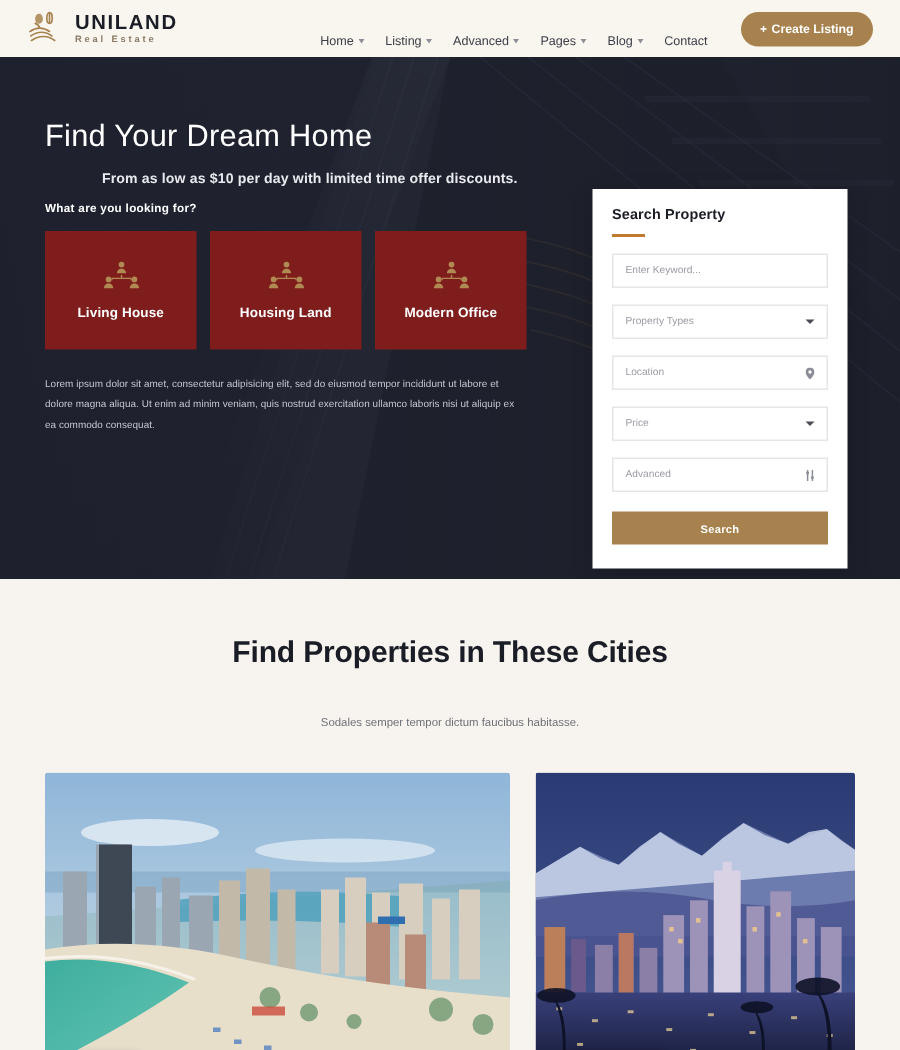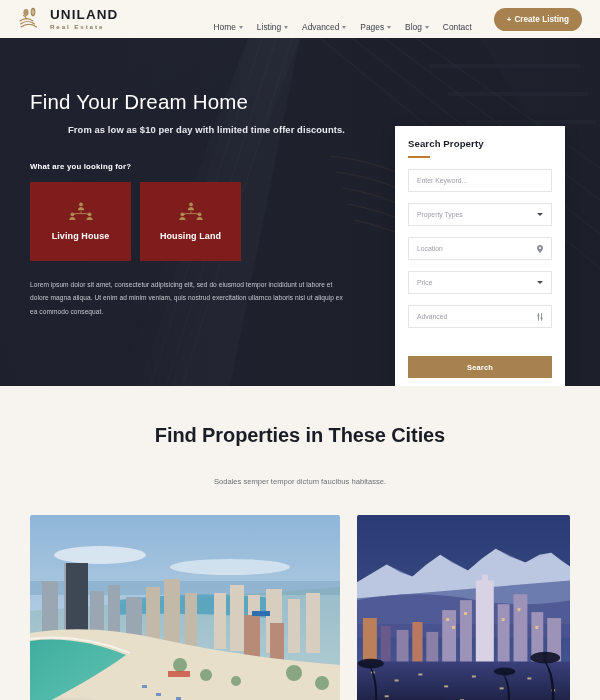--- a/index.html
+++ b/index.html
@@ -64,29 +64,29 @@
     background: linear-gradient(90deg,
       rgba(30,33,45,.97) 0%, rgba(30,33,45,.9) 22%,
       rgba(28,31,42,.72) 45%, rgba(28,31,42,.74) 100%);
   }
   .hero-inner {
     position: relative; z-index: 3;
     padding: 42px 0 0 30px; width: 360px;
   }
   .hero-title {
     color: #fff; font-size: 20.5px; font-weight: 400;
-    letter-spacing: .2px; line-height: 1.1; margin-top: 11px;
+    letter-spacing: .2px; line-height: 1.1;
   }
   .hero-sub {
     color: #e9eaee; font-size: 9.4px; font-weight: 600;
     margin-top: 10px; letter-spacing: .1px; padding-left: 38px;
   }
   .hero-q {
     color: #ffffff; font-size: 7.8px; font-weight: 700;
-    margin-top: 27px; letter-spacing: .2px;
+    margin-top: 10px; letter-spacing: .2px;
   }
 
   .cats { display: flex; gap: 9px; margin-top: 11px; }
   .cat {
     width: 101px; height: 79px; background: #7f1d1d;
     display: flex; flex-direction: column; align-items: center;
     justify-content: center; gap: 9px; cursor: pointer;
   }
   .cat-icon { width: 26px; height: 20px; }
   .cat-label {
@@ -119,21 +119,21 @@
   }
   .field span.val { flex: 1; }
   .f-caret {
     width: 0; height: 0;
     border-left: 3px solid transparent;
     border-right: 3px solid transparent;
     border-top: 3.4px solid #4a4c57;
   }
   .search-btn {
     width: 100%; height: 22px; background: #a8824e; color: #fff;
-    font-size: 7.4px; font-weight: 700; border: none; margin-top: 28px;
+    font-size: 7.4px; font-weight: 700; border: none; margin-top: 13px;
     cursor: pointer; letter-spacing: .2px;
   }
 
   
   .cities { padding: 38px 0 0 0; text-align: center; }
   .cities-title {
     font-size: 20px; font-weight: 700; color: #1b1d26; letter-spacing: -.1px;
   }
   .cities-sub {
     font-size: 7.6px; color: #6e7078; line-height: 1.95;
@@ -287,20 +287,36 @@
               <path d="M1.3 18.1c0-1.8 1.4-3.1 3.1-3.1s3.1 1.3 3.1 3.1z"></path>
             <circle cx="21.6" cy="12.3" r="1.9"></circle>
               <path d="M18.5 18.1c0-1.8 1.4-3.1 3.1-3.1s3.1 1.3 3.1 3.1z"></path>
           </g>
           <g stroke="#b08a52" stroke-width=".9" fill="none">
             <path d="M13 9.4v2.2M6.6 11.6h12.8M6.6 11.6v1.2M19.4 11.6v1.2"></path>
           </g>
         </svg>
         <span class="cat-label">Housing Land</span>
       </div>
+      <div class="cat">
+        <svg class="cat-icon" viewBox="0 0 26 20">
+          <g fill="#b08a52">
+            <circle cx="13" cy="2.4" r="1.9"></circle>
+              <path d="M9.9 8.2c0-1.8 1.4-3.1 3.1-3.1s3.1 1.3 3.1 3.1z"></path>
+            <circle cx="4.4" cy="12.3" r="1.9"></circle>
+              <path d="M1.3 18.1c0-1.8 1.4-3.1 3.1-3.1s3.1 1.3 3.1 3.1z"></path>
+            <circle cx="21.6" cy="12.3" r="1.9"></circle>
+              <path d="M18.5 18.1c0-1.8 1.4-3.1 3.1-3.1s3.1 1.3 3.1 3.1z"></path>
+          </g>
+          <g stroke="#b08a52" stroke-width=".9" fill="none">
+            <path d="M13 9.4v2.2M6.6 11.6h12.8M6.6 11.6v1.2M19.4 11.6v1.2"></path>
+          </g>
+        </svg>
+        <span class="cat-label">Modern Office</span>
+      </div>
     </div>
 
     <p class="hero-para">Lorem ipsum dolor sit amet, consectetur adipisicing elit, sed do eiusmod tempor incididunt ut labore et dolore magna aliqua. Ut enim ad minim veniam, quis nostrud exercitation ullamco laboris nisi ut aliquip ex ea commodo consequat.</p>
   </div>
 
   <div class="search-panel">
     <div class="sp-title">Search Property</div>
     <div class="sp-rule"></div>
 
     <div class="field">

